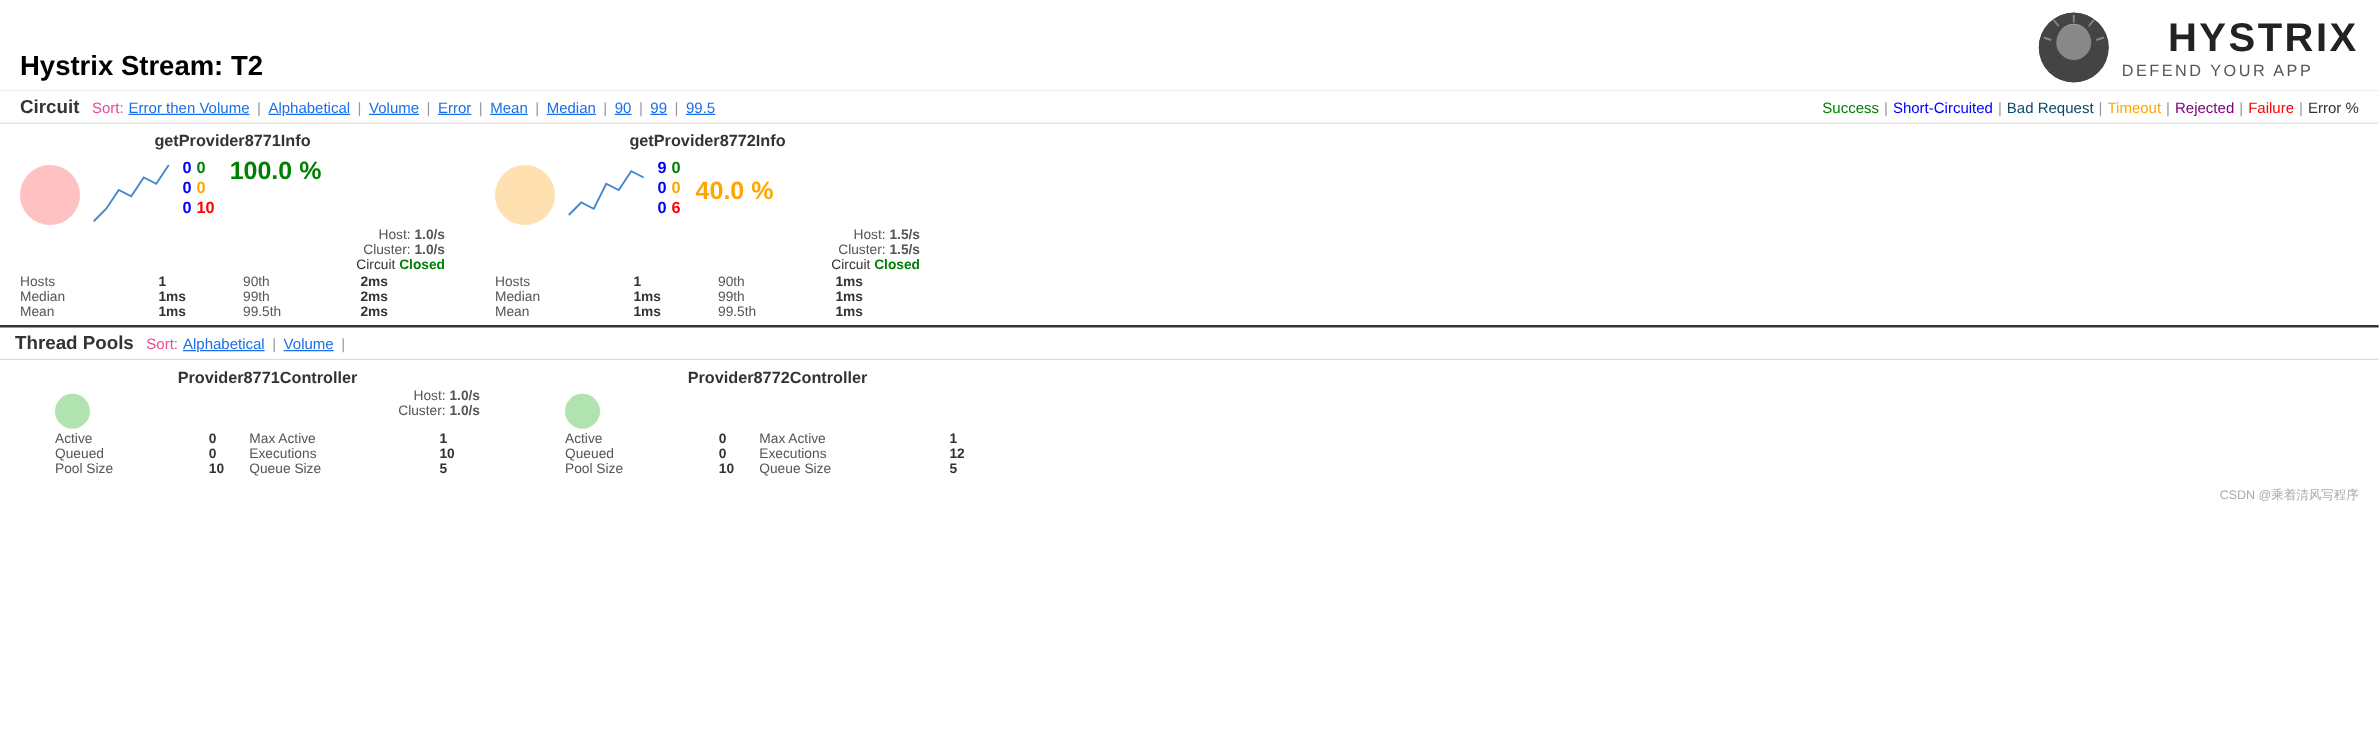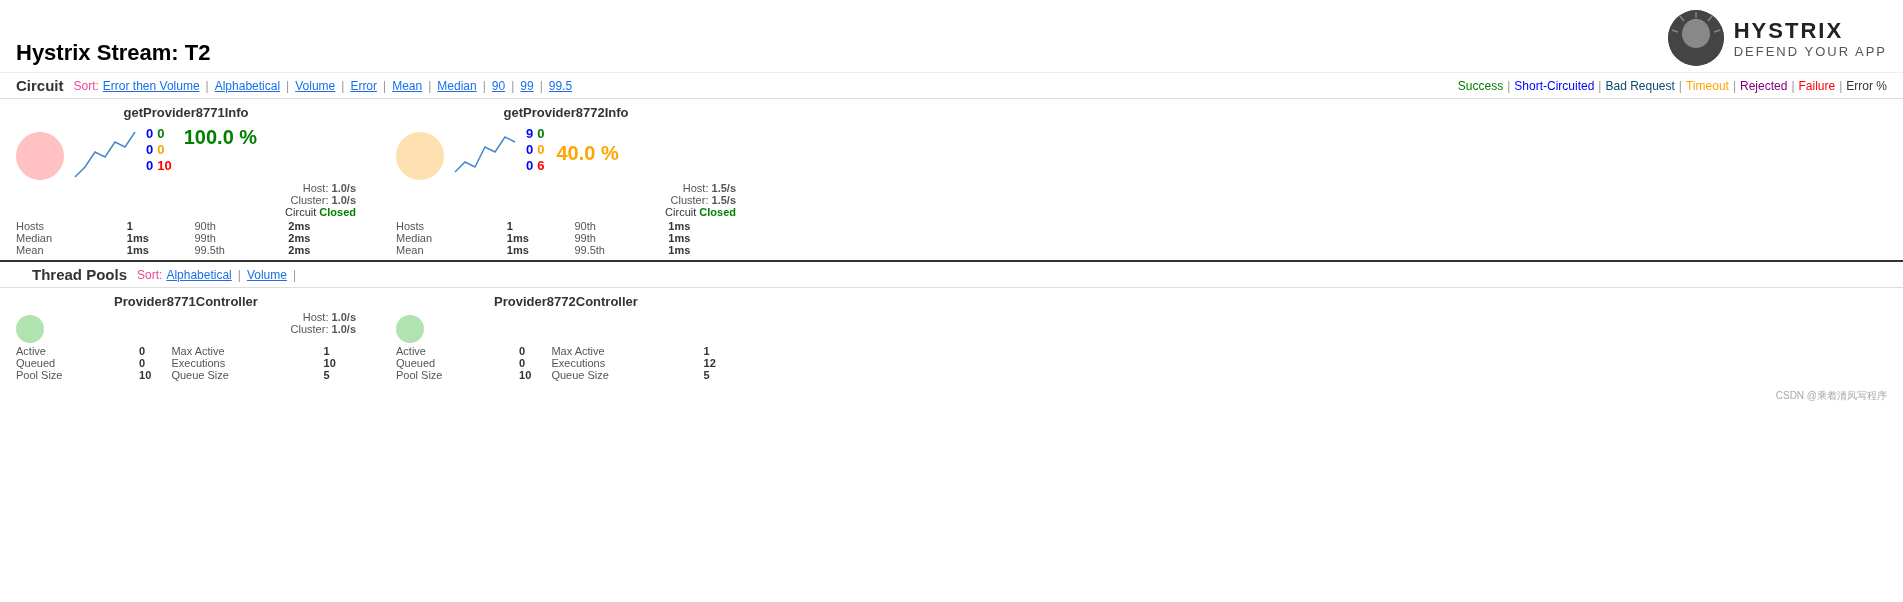--- a/index.html
+++ b/index.html
@@ -4,21 +4,21 @@
   <style>
     * { margin: 0; padding: 0; box-sizing: border-box; }
     body { font-family: Arial, sans-serif; background: #fff; font-size: 12px; color: #333; }
 
     .header { display: flex; align-items: flex-end; justify-content: space-between; padding: 10px 16px 6px 16px; border-bottom: 1px solid #eee; gap: 48px; }
     .header-title { font-size: 22px; font-weight: bold; color: #000; }
     .logo-area { display: flex; align-items: center; gap: 10px; }
     .logo-icon { width: 56px; height: 56px; border-radius: 50%; background: radial-gradient(circle, #555 60%, #222 100%); display: flex; align-items: center; justify-content: center; overflow: hidden; position: relative; }
     .logo-icon::before { content: ''; position: absolute; width: 28px; height: 28px; border-radius: 50%; background: #888; top: 10px; left: 14px; }
     .logo-text { display: flex; flex-direction: column; }
-    .logo-name { font-size: 22px; font-weight: 900; color: #222; letter-spacing: 2px; text-transform: uppercase; }
+    .logo-name { font-size: 32px; font-weight: 900; color: #222; letter-spacing: 2px; text-transform: uppercase; margin-left: 37px; }
     .logo-sub { font-size: 13px; color: #555; letter-spacing: 2px; text-transform: uppercase; }
 
     .circuit-bar { display: flex; align-items: center; padding: 4px 16px; border-bottom: 1px solid #ddd; flex-wrap: wrap; gap: 4px; }
     .circuit-label { font-weight: bold; font-size: 15px; margin-right: 6px; }
     .sort-label { color: #ec4899; font-size: 12px; }
     .sort-link { color: #1a6fe8; text-decoration: underline; cursor: pointer; font-size: 12px; }
     .sort-sep { color: #999; margin: 0 2px; }
     .legend-area { margin-left: auto; display: flex; align-items: flex-end; gap: 4px; font-size: 12px; }
     .leg-success { color: green; }
     .leg-short { color: blue; }
@@ -32,26 +32,26 @@
     .circuit-section { padding: 6px 16px 4px 16px; display: flex; gap: 40px; }
 
     .circuit-card { display: flex; flex-direction: column; min-width: 340px; }
     .circuit-card-title { text-align: center; font-size: 13px; font-weight: bold; color: #333; margin-bottom: 2px; }
 
     .circuit-bubble { width: 48px; height: 48px; border-radius: 50%; flex-shrink: 0; margin-top: 10px; }
     .bubble-pink { background: rgba(255, 100, 100, 0.4); }
     .bubble-orange { background: rgba(255, 180, 60, 0.4); }
     .circuit-closed { color: green; font-weight: bold; }
 
-    .thread-bar { display: flex; align-items: center; padding: 4px 32px; border-top: 2px solid #333; border-bottom: 1px solid #ddd; gap: 4px; }
+    .thread-bar { display: flex; align-items: center; padding: 4px 12px; border-top: 2px solid #333; border-bottom: 1px solid #ddd; gap: 4px; }
     .thread-label { font-weight: bold; font-size: 15px; margin-right: 6px; }
 
     .thread-section { padding: 6px 16px 4px 16px; display: flex; gap: 40px; }
 
-    .thread-card { display: flex; flex-direction: column; min-width: 340px; }
+    .thread-card { display: flex; flex-direction: column; min-width: 340px; margin-left: 28px; }
     .thread-card-title { text-align: center; font-size: 13px; font-weight: bold; color: #333; margin-bottom: 2px; }
     .thread-bubble { width: 28px; height: 28px; border-radius: 50%; flex-shrink: 0; margin-top: 4px; background: rgba(100,200,100,0.5); }
 
     .footer { text-align: right; padding: 4px 16px; font-size: 10px; color: #aaa; }
 
     svg.sparkline { overflow: visible; }
   </style>
 </head>
 <body>
 

